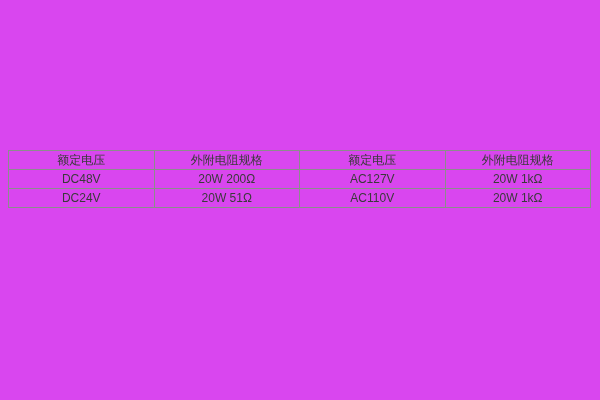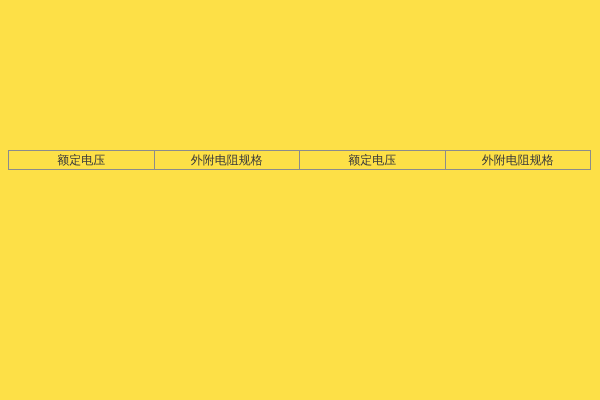--- a/index.html
+++ b/index.html
@@ -8,21 +8,21 @@
     width: 600px;
     height: 400px;
     background: #ffffff;
     font-family: "Liberation Sans", "DejaVu Sans", sans-serif;
     overflow: hidden;
   }
   .page {
     position: relative;
     width: 600px;
     height: 400px;
-    background: #fde047;
+    background: #d946ef;
   }
   table.spec-table {
     position: absolute;
     left: 8px;
     top: 150px;
     width: 583px;
     border-collapse: collapse;
     table-layout: fixed;
     font-size: 12px;
     color: #3a3a3a;
@@ -46,15 +46,27 @@
   <table class="spec-table">
     <thead>
       <tr>
         <th>额定电压</th>
         <th>外附电阻规格</th>
         <th>额定电压</th>
         <th>外附电阻规格</th>
       </tr>
     </thead>
     <tbody>
+      <tr>
+        <td>DC48V</td>
+        <td>20W 200Ω</td>
+        <td>AC127V</td>
+        <td>20W 1kΩ</td>
+      </tr>
+      <tr>
+        <td>DC24V</td>
+        <td>20W 51Ω</td>
+        <td>AC110V</td>
+        <td>20W 1kΩ</td>
+      </tr>
     </tbody>
   </table>
 </div>
 
 </body></html>

